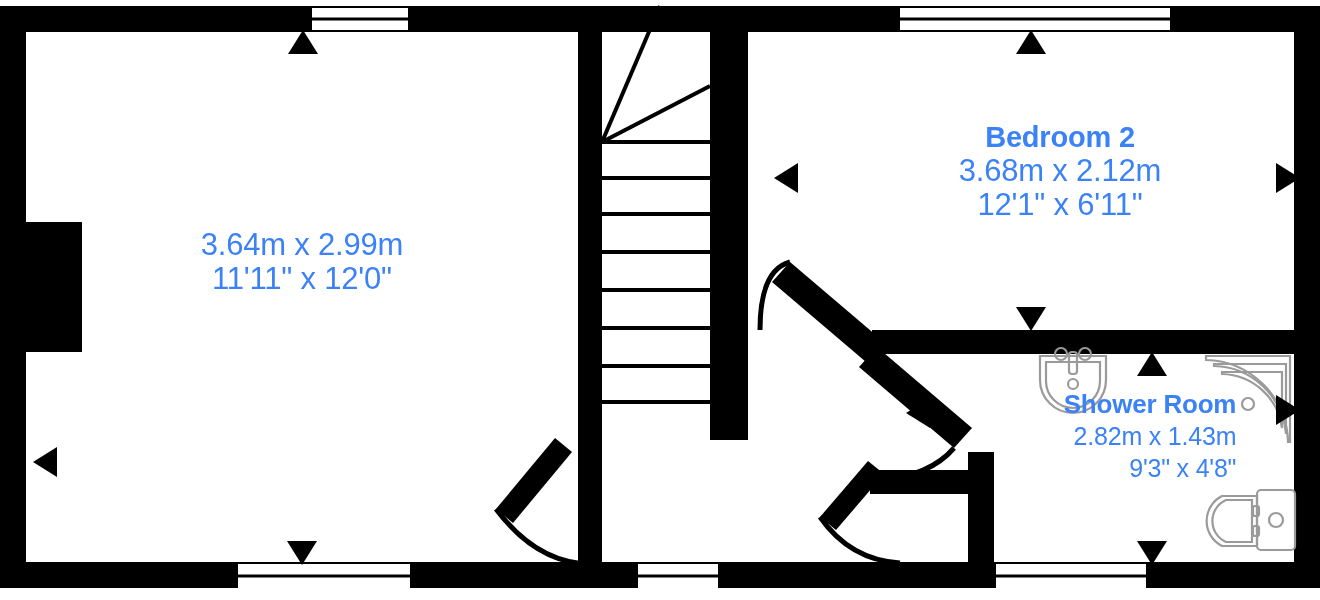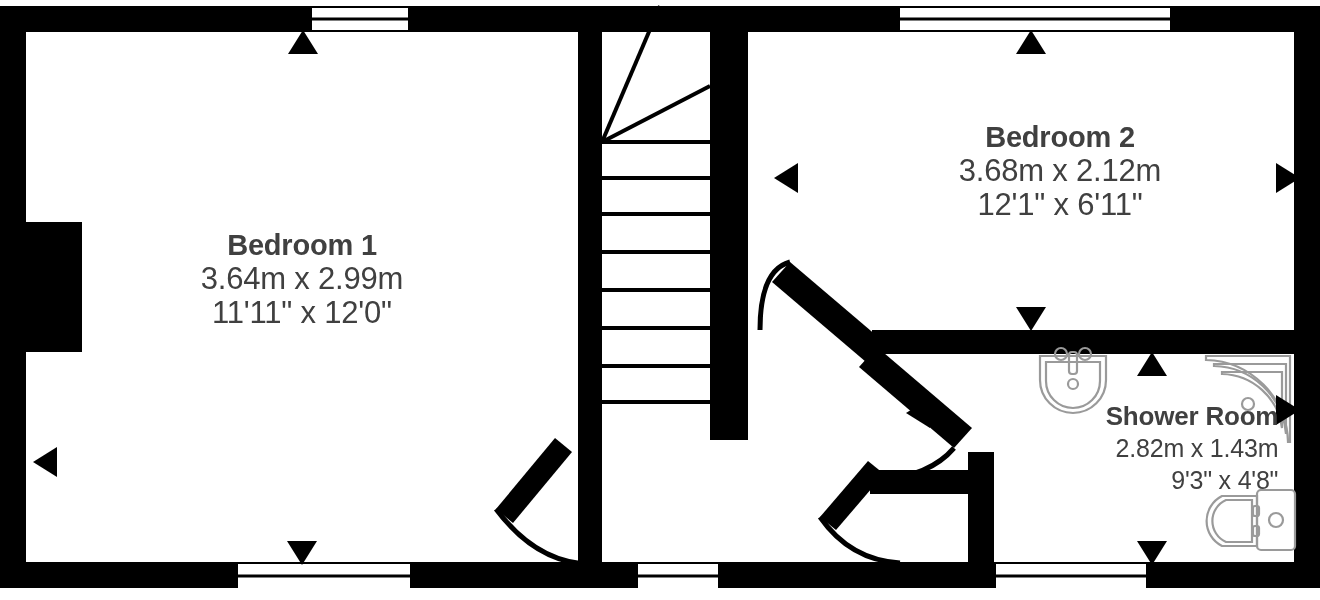--- a/index.html
+++ b/index.html
@@ -1,20 +1,20 @@
 <!DOCTYPE html>
 <html><head>
 <meta charset="utf-8">
 <title>Floor Plan</title>
 <style>
   html,body{margin:0;padding:0;background:#ffffff;}
   body{font-family:"Liberation Sans", sans-serif;}
   #stage{position:relative;width:1320px;height:600px;background:#ffffff;overflow:hidden;}
   #plan{position:absolute;left:0;top:0;width:1320px;height:600px;}
-  .lbl{position:absolute;text-align:center;color:#404040;white-space:nowrap;}
+  .lbl{position:absolute;text-align:center;color:#3b82f6;white-space:nowrap;}
   .lbl .name{font-weight:bold;font-size:29px;line-height:34px;letter-spacing:-0.2px;}
   .lbl .dim{font-weight:normal;font-size:31px;line-height:34px;letter-spacing:-0.2px;}
   .lbl.small .name{font-size:26px;line-height:32px;}
   .lbl.small .dim{font-size:25px;line-height:32px;text-align:right;}
   .lbl.landing .name{font-size:28px;}
 </style>
 </head>
 <body>
 
 <div id="stage">
@@ -167,31 +167,30 @@
       <polygon points="1031,331 1046,307 1016,307"></polygon>
       <polygon points="774,178 798,163 798,193"></polygon>
       <polygon points="906,413 930,398 930,428"></polygon>
       <polygon points="1152,352 1167,376 1137,376"></polygon>
       <polygon points="1300,410 1276,395 1276,425"></polygon>
       <polygon points="1152,565 1167,541 1137,541"></polygon>
     </g>
   </svg>
 
   <div class="lbl" style="left:302px;top:228px;transform:translateX(-50%);">
-    <div class="name">Bedroom 1</div>
     <div class="dim">3.64m x 2.99m</div>
     <div class="dim">11'11" x 12'0"</div>
   </div>
 
   <div class="lbl" style="left:1060px;top:120px;transform:translateX(-50%);">
     <div class="name">Bedroom 2</div>
     <div class="dim">3.68m x 2.12m</div>
     <div class="dim">12'1" x 6'11"</div>
   </div>
 
-  <div class="lbl small" style="left:1150px;top:400px;transform:translateX(-50%);margin-left:42px;">
+  <div class="lbl small" style="left:1150px;top:388px;transform:translateX(-50%);">
     <div class="name">Shower Room</div>
     <div class="dim">2.82m x 1.43m</div>
     <div class="dim">9'3" x 4'8"</div>
   </div>
 
 
 </div>
 
 </body></html>

